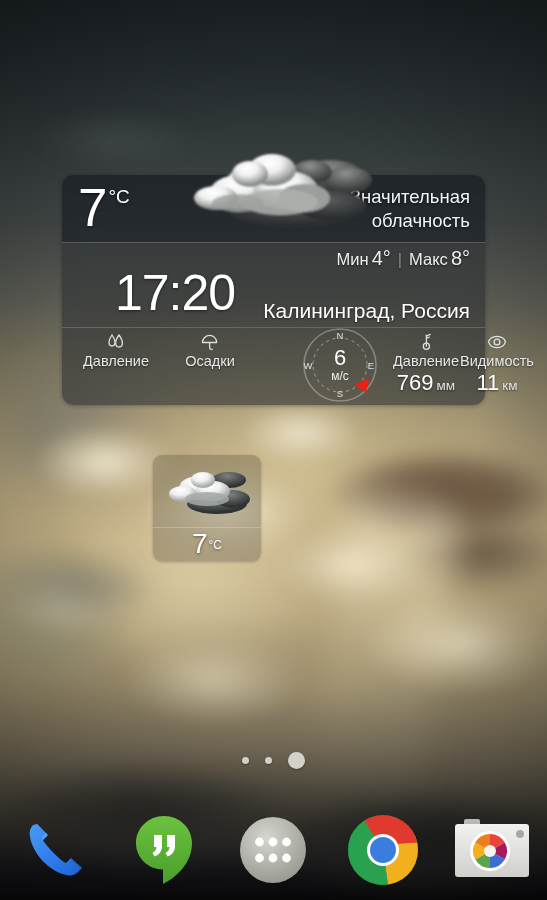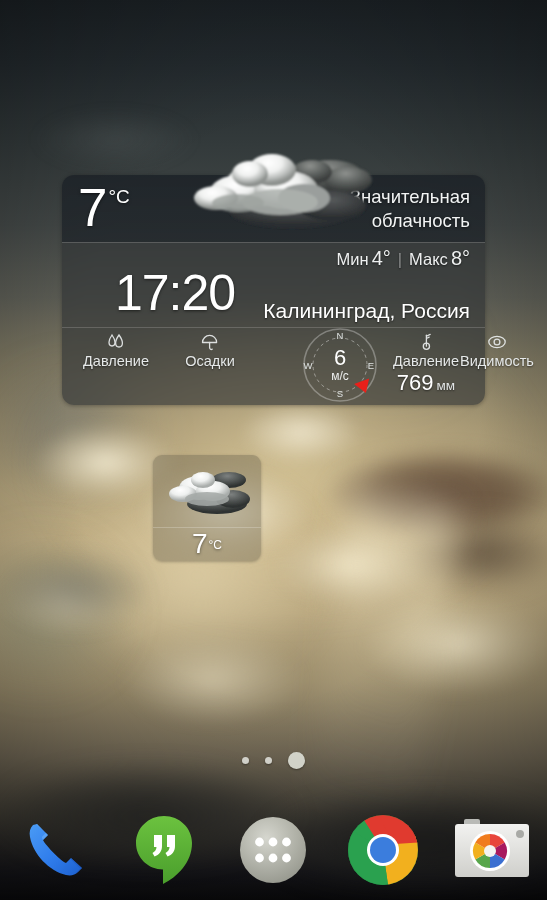--- a/index.html
+++ b/index.html
@@ -352,20 +352,21 @@
     </div>
 
     <div class="metric m-vis">
       <div class="ico">
         <svg width="22" height="16" viewBox="0 0 22 16">
           <ellipse cx="11" cy="8" rx="8.2" ry="5.6" fill="none" stroke="#e9ecec" stroke-width="1.3"></ellipse>
           <circle cx="11" cy="8" r="2.9" fill="none" stroke="#e9ecec" stroke-width="1.3"></circle>
         </svg>
       </div>
       <div class="lbl">Видимость</div>
+      <div class="val"><span>11</span><span class="u">км</span></div>
     </div>
 
   </div>
 </div>
 
 <div id="mini-widget">
   <div id="mini-cloud-icon">
     <svg viewBox="0 0 92 62" width="92" height="62">
       <defs>
         <radialGradient id="mW" cx="40%" cy="26%" r="64%">

